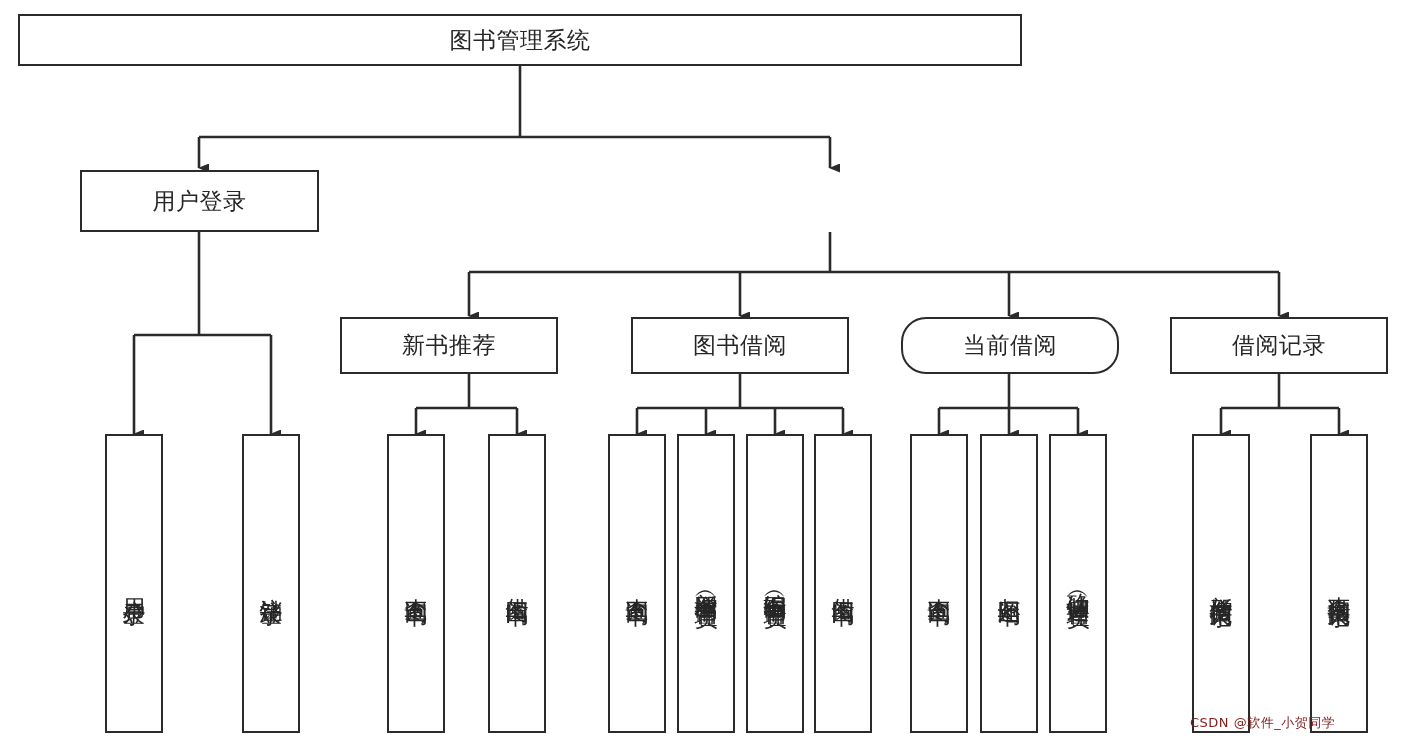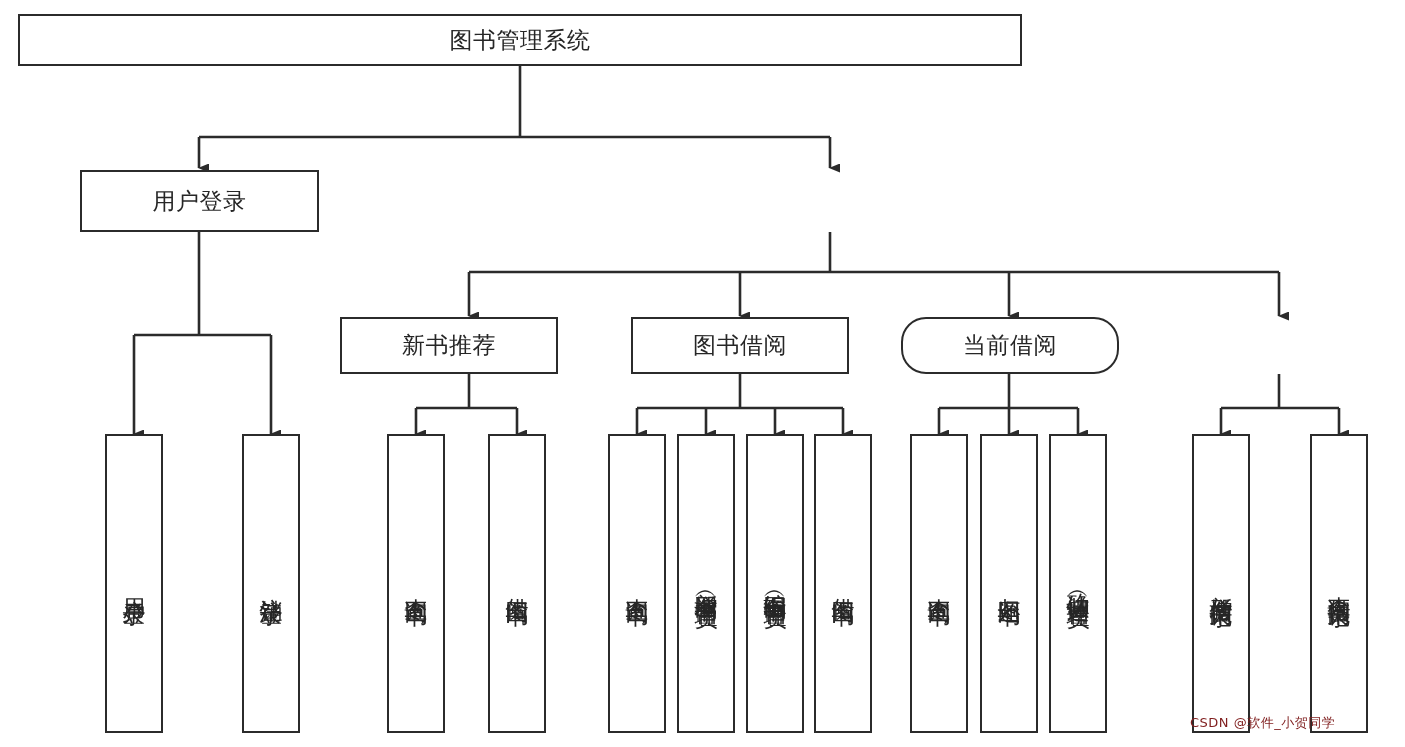--- a/index.html
+++ b/index.html
@@ -141,20 +141,23 @@
 
   <div class="node h" style="left:340px; top:317px; width:218px; height:57px;">
     <span class="label">新书推荐</span>
   </div>
   <div class="node h" style="left:631px; top:317px; width:218px; height:57px;">
     <span class="label">图书借阅</span>
   </div>
   <div class="node h" style="left:901px; top:317px; width:218px; height:57px;border-radius:25px;">
     <span class="label">当前借阅</span>
   </div>
+  <div class="node h" style="left:1170px; top:317px; width:218px; height:57px;">
+    <span class="label">借阅记录</span>
+  </div>
 
   <div class="node v" style="left:105px; top:434px; width:58px; height:299px;">
     <span class="label">用户登录</span>
   </div>
   <div class="node v" style="left:242px; top:434px; width:58px; height:299px;">
     <span class="label">注销登录</span>
   </div>
 
   <div class="node v" style="left:387px; top:434px; width:58px; height:299px;">
     <span class="label">查询图书</span>

